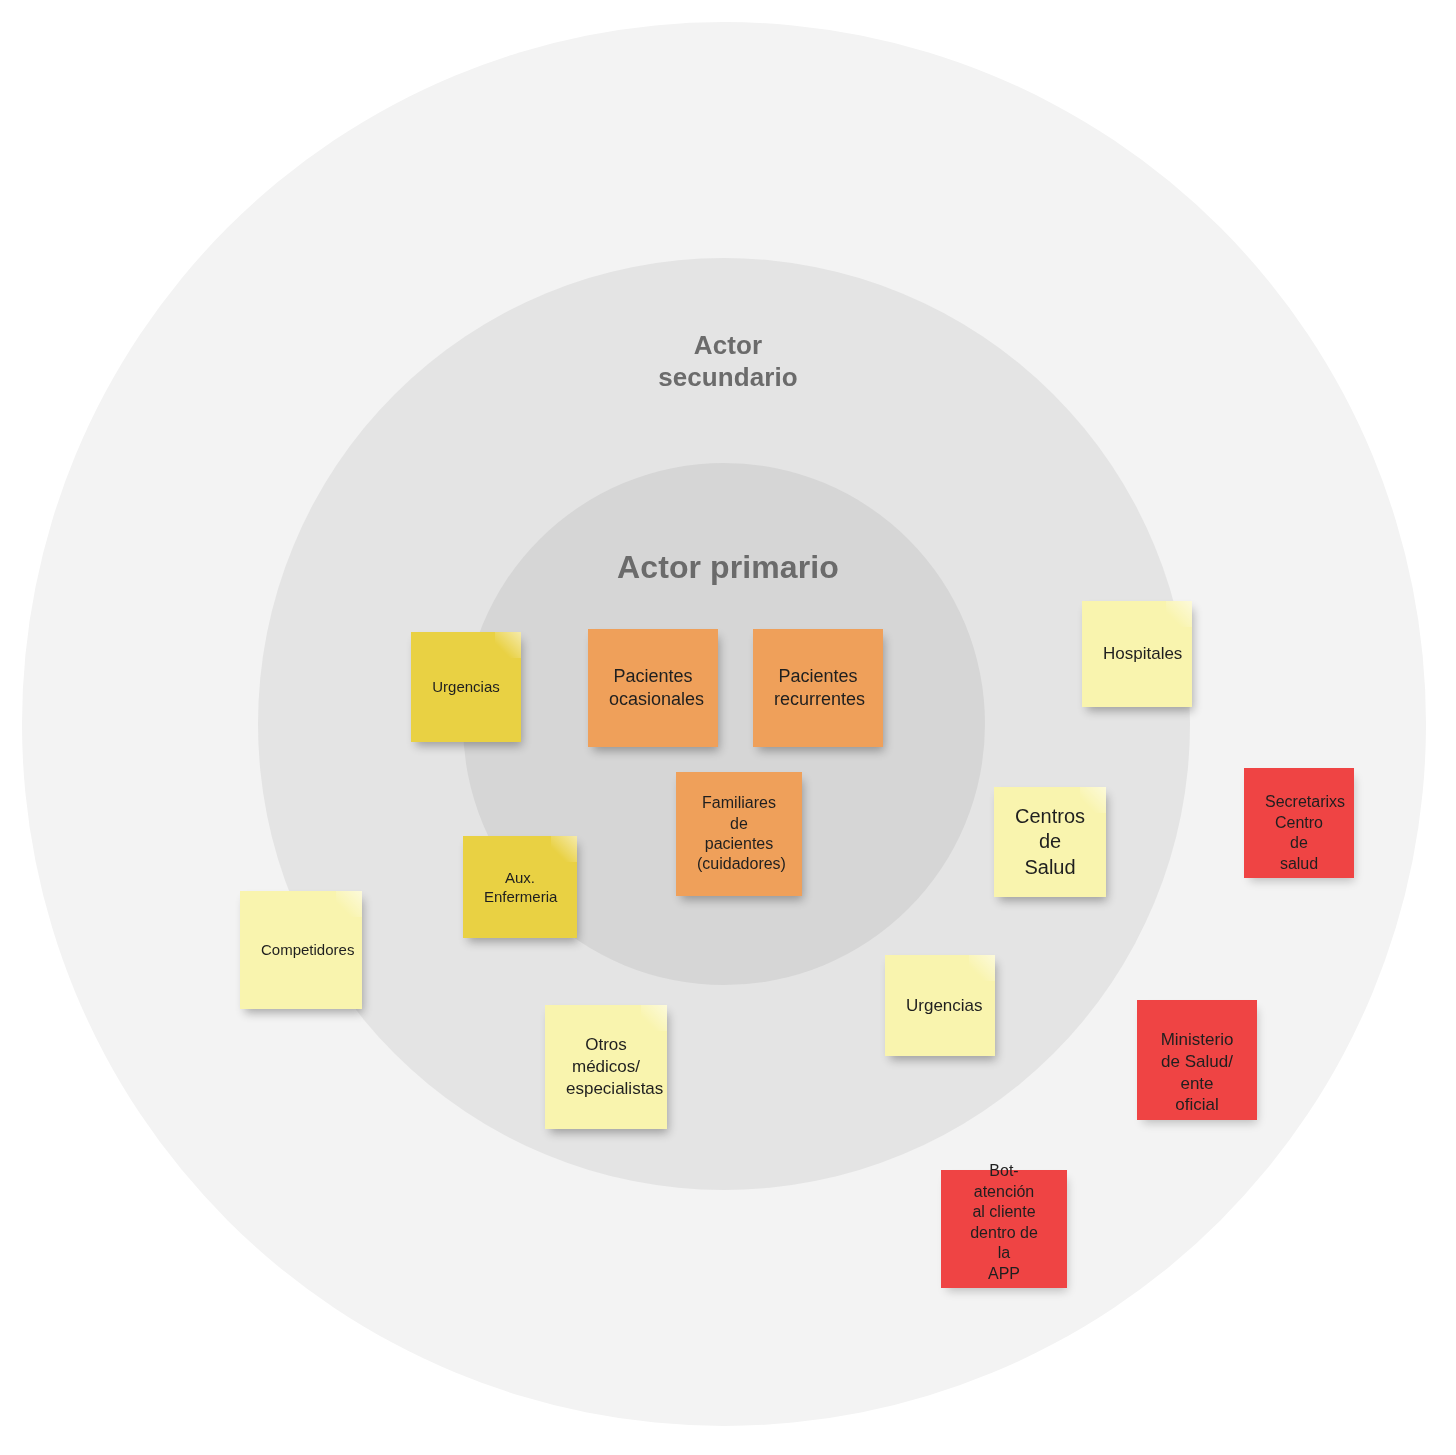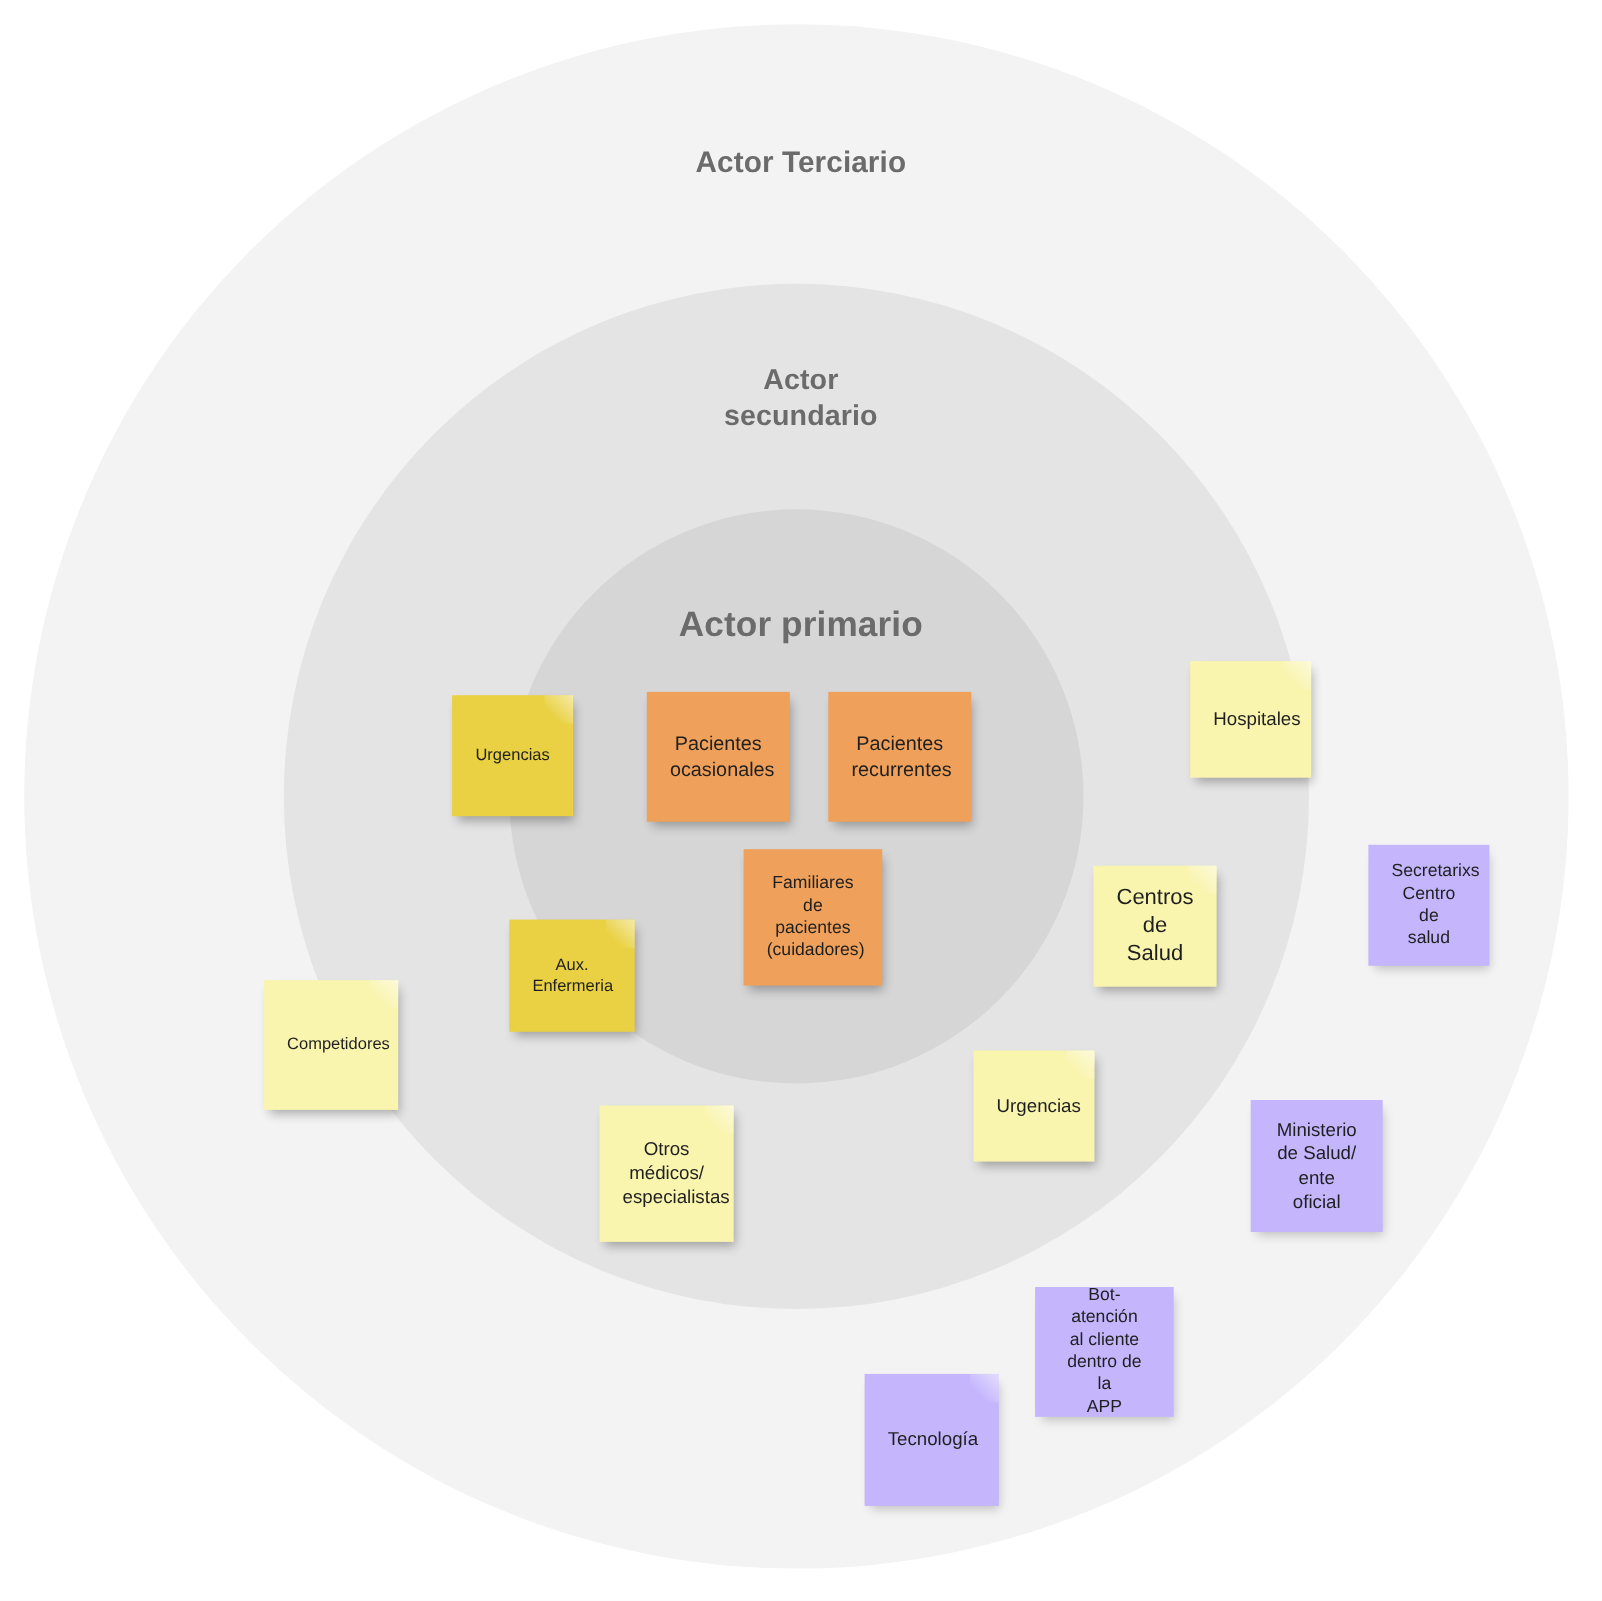--- a/index.html
+++ b/index.html
@@ -83,42 +83,41 @@
     line-height: 1.28;
     white-space: pre-line;
     padding: 4px 21px;
     box-shadow: 3px 6px 9px -2px rgba(0,0,0,0.30);
   }
   .note .note-text { display: block; width: 100%; }
 
   .n-orange { background: #efa05a; }
   .n-yellow { background: #e9d143; }
   .n-pale   { background: #f9f4ae; }
-  .n-white  { background: #c4b5fd; box-shadow: 3px 6px 9px -3px rgba(0,0,0,0.22); }
+  .n-white  { background: #ef4444; box-shadow: 3px 6px 9px -3px rgba(0,0,0,0.22); align-items: flex-end; }
 
   
   .note.fold::after {
     content: "";
     position: absolute;
     top: 0; right: 0;
     width: 26px; height: 26px;
     background: linear-gradient(225deg, rgba(255,255,255,0.55) 0%, rgba(255,255,255,0.0) 72%);
     pointer-events: none;
   }
 </style>
 </head>
 <body>
 
 <div id="canvas">
 
   <div class="ring" id="ring-tertiary"></div>
   <div class="ring" id="ring-secondary"></div>
   <div class="ring" id="ring-primary"></div>
 
-  <div class="ring-label" id="label-tertiary">Actor Terciario</div>
   <div class="ring-label" id="label-secondary">Actor
 secundario</div>
   <div class="ring-label" id="label-primary">Actor primario</div>
 
   <div class="note n-yellow fold" style="left:411px; top:632px; width:110px; height:110px; font-size:15px;">
     <span class="note-text">Urgencias</span>
   </div>
 
   <div class="note n-orange" style="left:588px; top:629px; width:130px; height:118px; font-size:18px;">
     <span class="note-text">Pacientes
@@ -177,17 +176,14 @@
 ente oficial</span>
   </div>
 
   <div class="note n-white" style="left:941px; top:1170px; width:126px; height:118px; font-size:16px;">
     <span class="note-text">Bot-atención
 al cliente
 dentro de la
 APP</span>
   </div>
 
-  <div class="note n-white fold" style="left:786px; top:1249px; width:122px; height:120px; font-size:17px;">
-    <span class="note-text">Tecnología</span>
-  </div>
 
 </div>
 
 </body></html>

